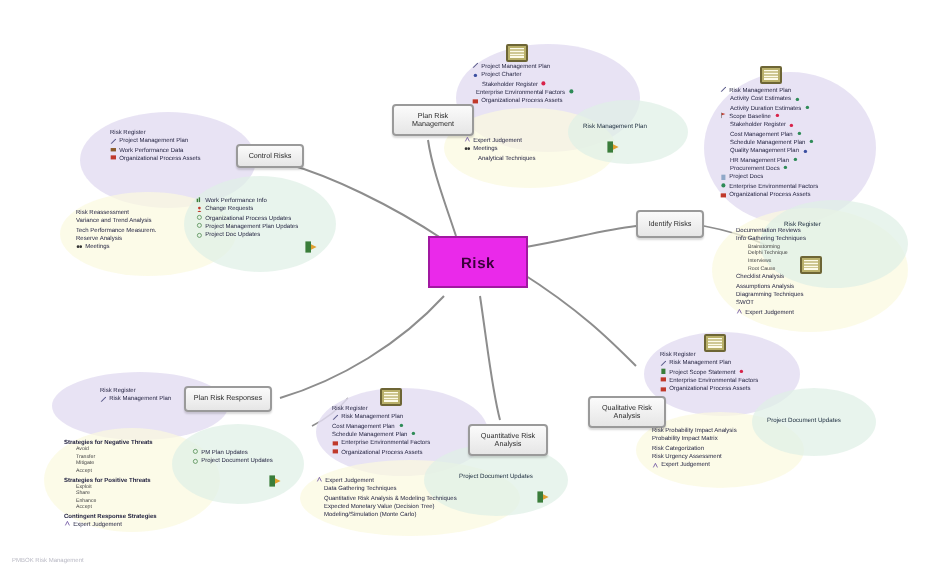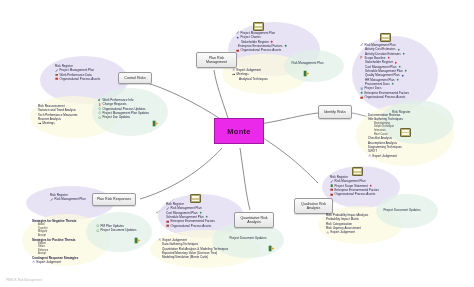--- a/index.html
+++ b/index.html
@@ -577,18 +577,18 @@
         </svg>
         <span class="tx">Project Doc Updates</span>
       </div>
   </div>
   <svg class="exitflag" style="left:152px;top:120px;" viewBox="0 0 10 10">
     <rect x="1" y="1" width="4" height="8" fill="#3a7d3a"></rect>
       <path d="M5 3 L9 5 L5 7 Z" fill="#e0a030"></path>
   </svg>
 
   <div class="center-node" style="left:214px;top:118px;width:48px;height:24px;">
-    <span>Monte</span>
+    <span>Risk</span>
   </div>
 
   <div class="footer">PMBOK Risk Management</div>
 
 </div>
 
 </body></html>

